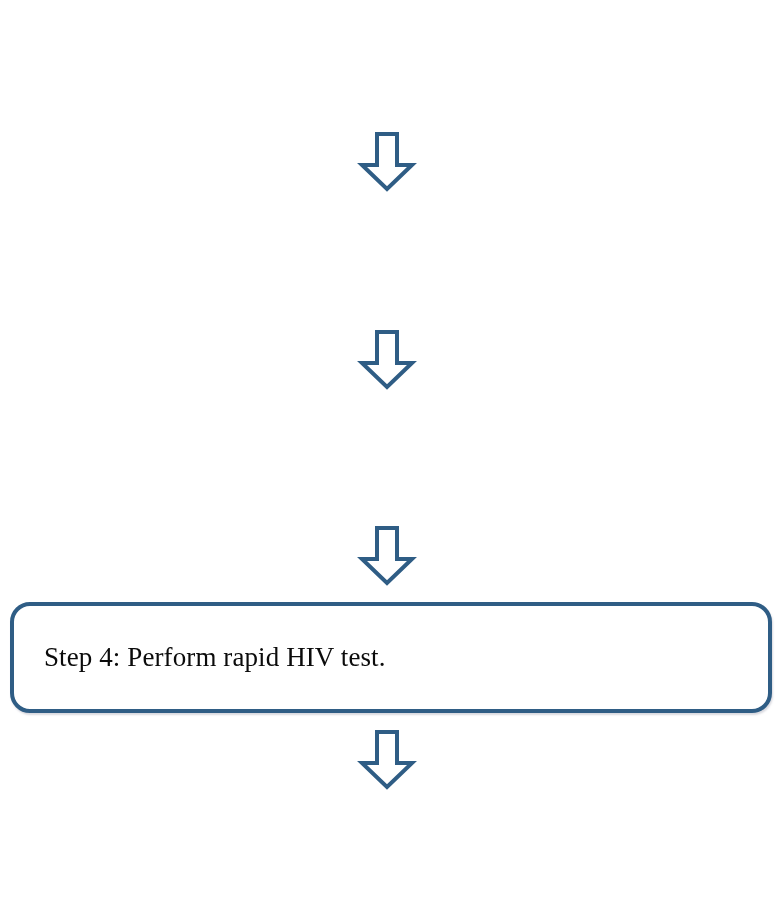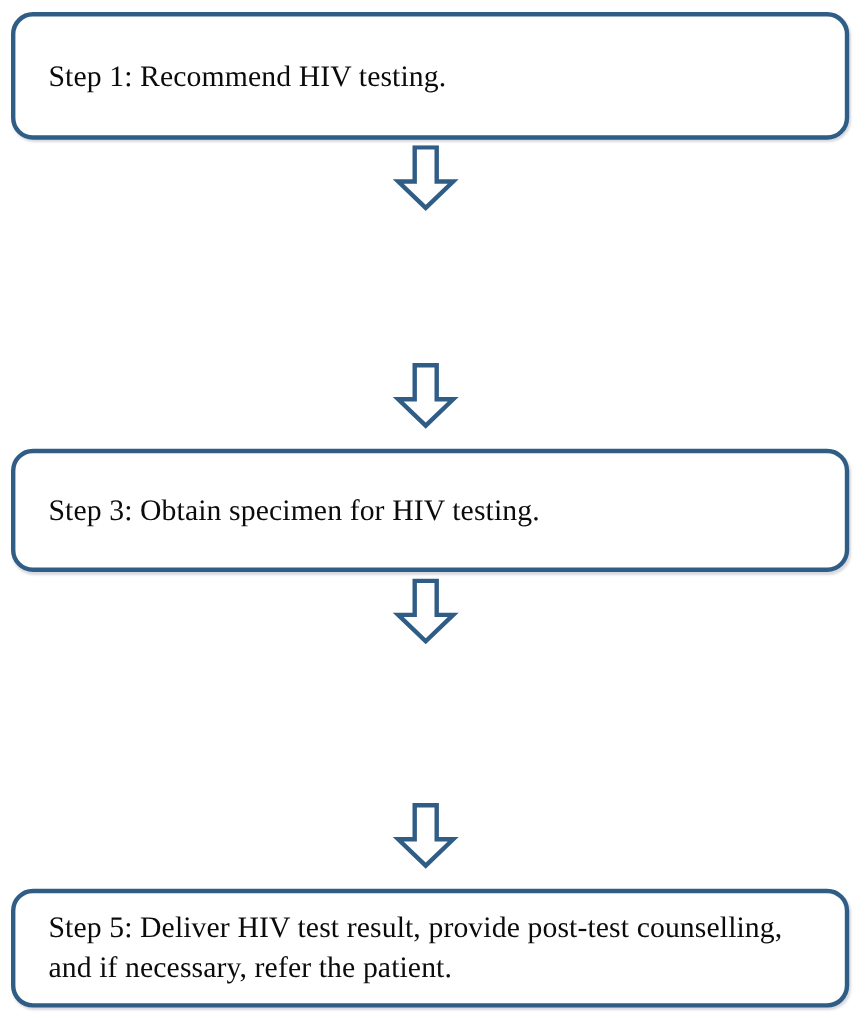--- a/index.html
+++ b/index.html
@@ -66,51 +66,45 @@
   .arrow-1 { top: 132px; }
   .arrow-2 { top: 330px; }
   .arrow-3 { top: 526px; }
   .arrow-4 { top: 730px; }
 </style>
 </head>
 <body>
 
 <div id="flow">
 
-  <div class="step-box box-1">
-    <span class="step-text">Step 1: Recommend HIV testing.</span>
-  </div>
 
   <div class="arrow arrow-1">
     <svg viewBox="0 0 62 60" xmlns="http://www.w3.org/2000/svg" aria-hidden="true">
       <polygon points="21,2 41,2 41,33 56,33 31,57 6,33 21,33" fill="#ffffff" stroke="#2f5d85" stroke-width="4" stroke-linejoin="miter"></polygon>
     </svg>
   </div>
 
 
   <div class="arrow arrow-2">
     <svg viewBox="0 0 62 60" xmlns="http://www.w3.org/2000/svg" aria-hidden="true">
       <polygon points="21,2 41,2 41,33 56,33 31,57 6,33 21,33" fill="#ffffff" stroke="#2f5d85" stroke-width="4" stroke-linejoin="miter"></polygon>
     </svg>
   </div>
 
-  <div class="step-box box-3">
-    <span class="step-text">Step 3: Obtain specimen for HIV testing.</span>
-  </div>
 
   <div class="arrow arrow-3">
     <svg viewBox="0 0 62 60" xmlns="http://www.w3.org/2000/svg" aria-hidden="true">
       <polygon points="21,2 41,2 41,33 56,33 31,57 6,33 21,33" fill="#ffffff" stroke="#2f5d85" stroke-width="4" stroke-linejoin="miter"></polygon>
     </svg>
   </div>
 
+  <div class="step-box box-4">
+    <span class="step-text">Step 4: Perform rapid HIV test.</span>
+  </div>
 
   <div class="arrow arrow-4">
     <svg viewBox="0 0 62 60" xmlns="http://www.w3.org/2000/svg" aria-hidden="true">
       <polygon points="21,2 41,2 41,33 56,33 31,57 6,33 21,33" fill="#ffffff" stroke="#2f5d85" stroke-width="4" stroke-linejoin="miter"></polygon>
     </svg>
   </div>
 
-  <div class="step-box box-5">
-    <span class="step-text">Step 5: Deliver HIV test result, provide post-test counselling, and if necessary, refer the patient.</span>
-  </div>
 
 </div>
 
 </body></html>

